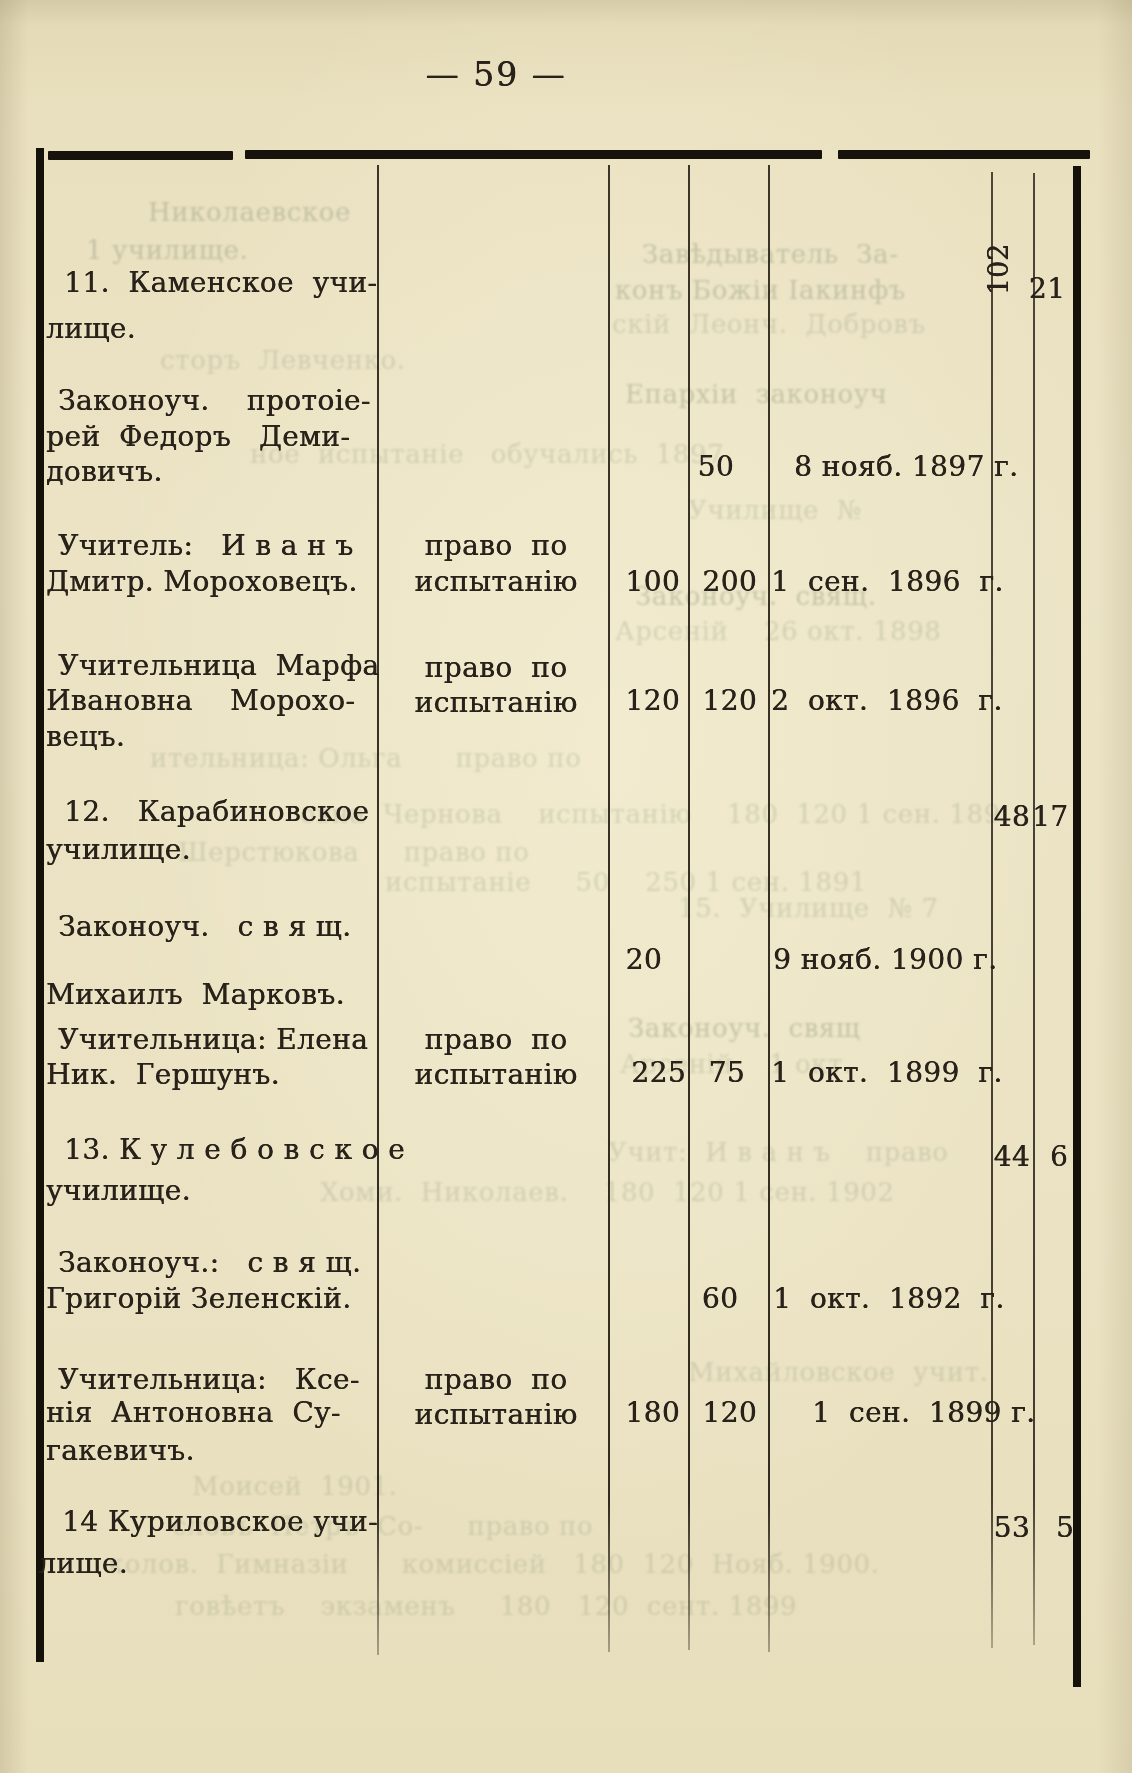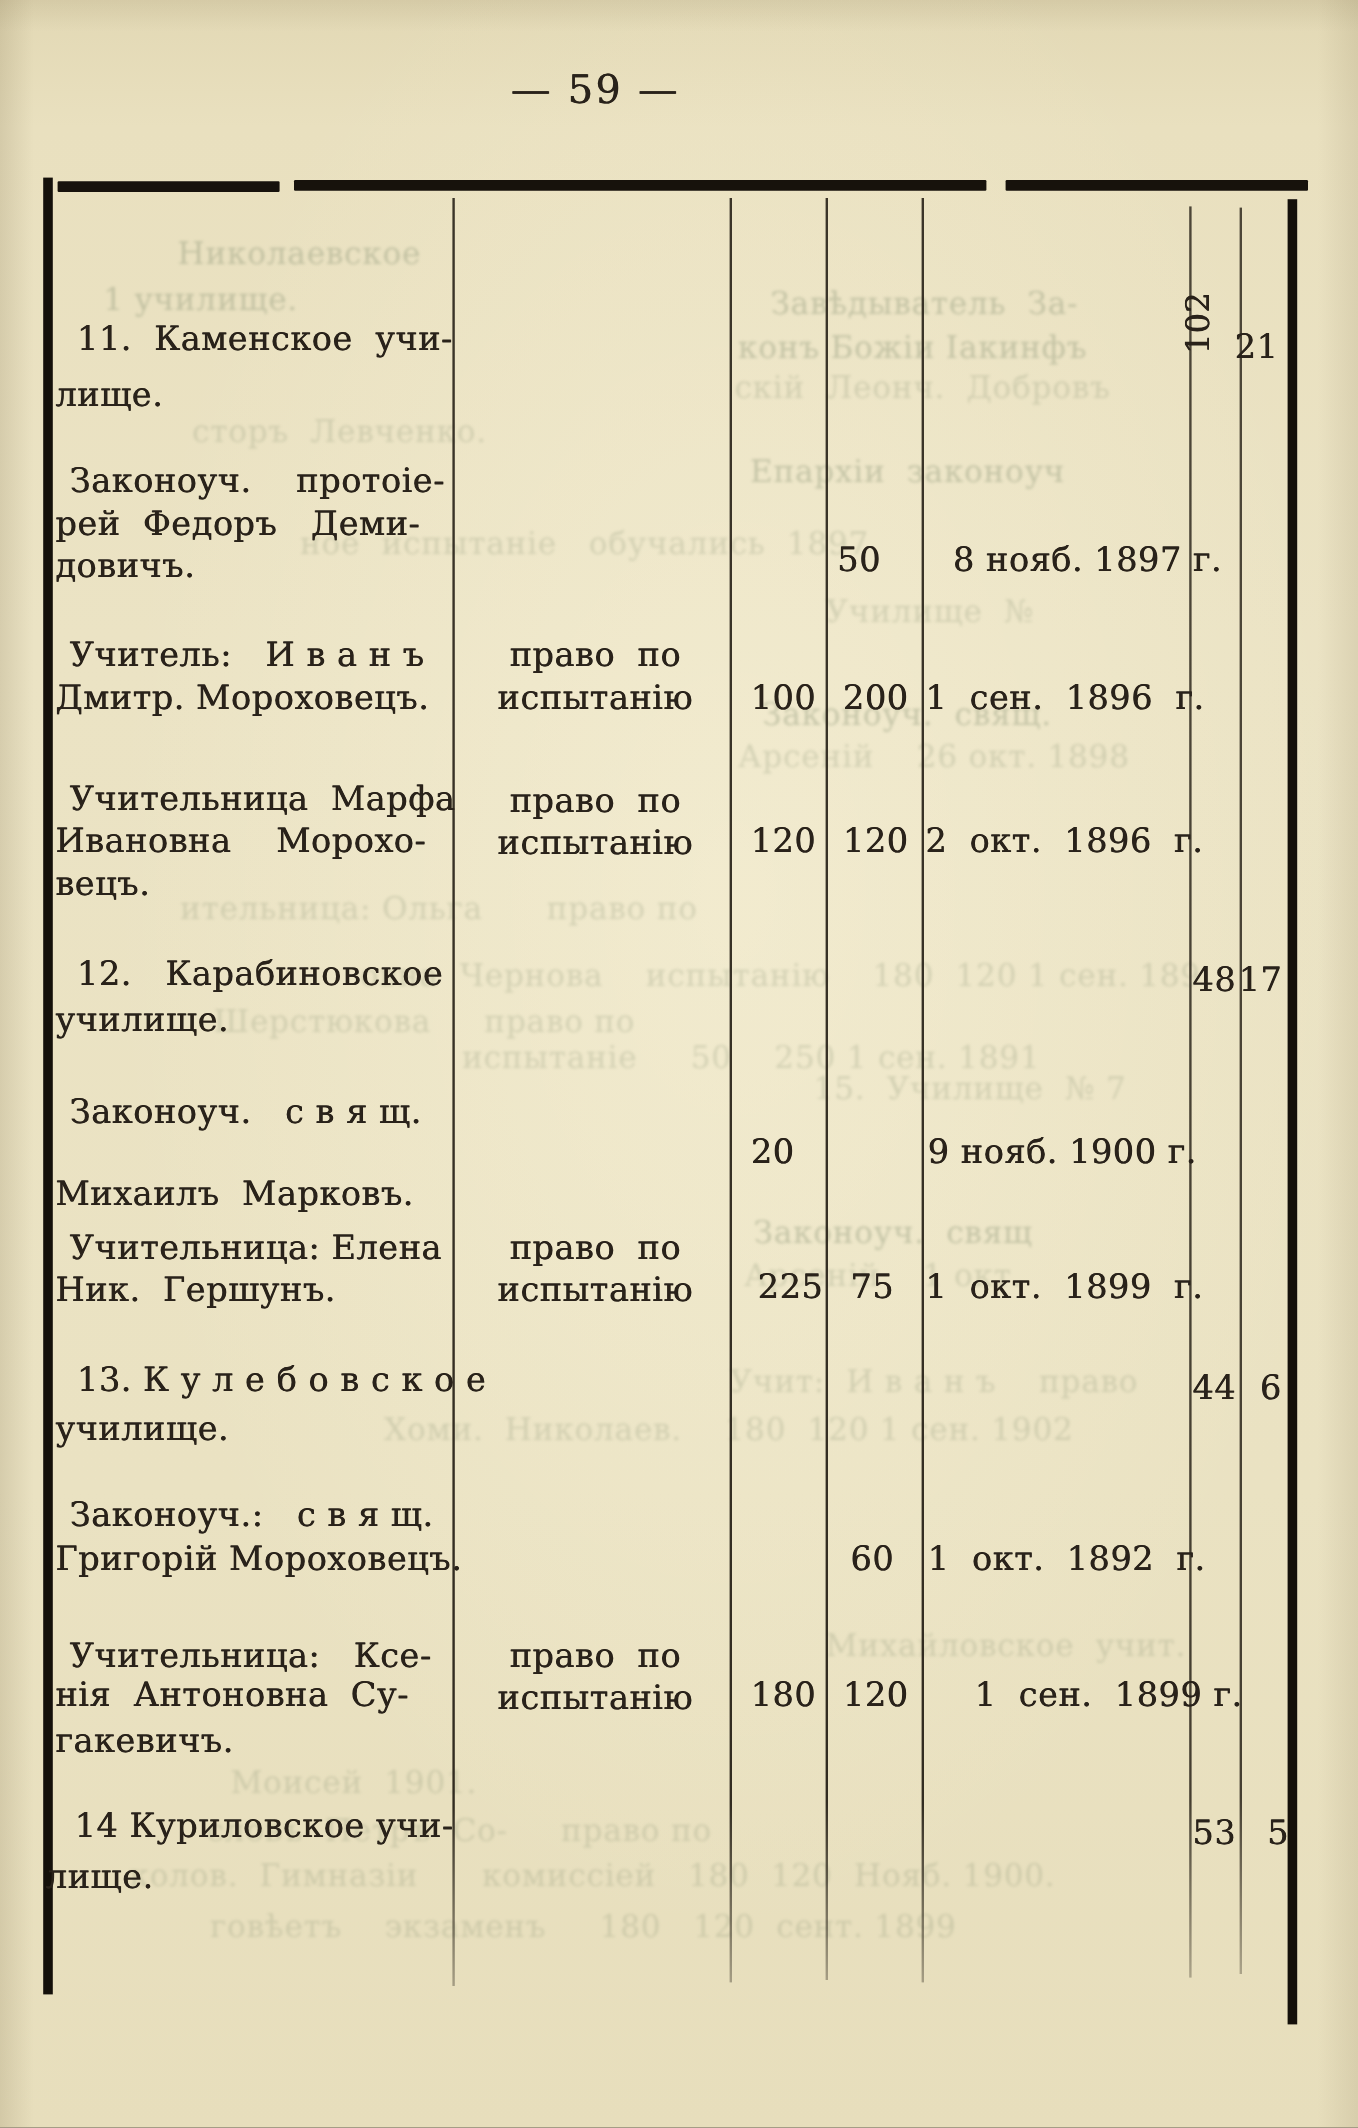--- a/index.html
+++ b/index.html
@@ -141,22 +141,22 @@
   <div class="t num right" style="left:624px;top:1056px;width:62px;">225</div>
   <div class="t num right" style="left:695px;top:1056px;width:50px;">75</div>
   <div class="t" style="left:771px;top:1056px;">1  окт.  1899  г.</div>
 
   <div class="t" style="left:64px;top:1133px;">13. К у л е б о в с к о е</div>
   <div class="t" style="left:46px;top:1174px;">училище.</div>
   <div class="t num right" style="left:986px;top:1140px;width:44px;">44</div>
   <div class="t num center" style="left:1042px;top:1140px;width:34px;">6</div>
 
   <div class="t" style="left:58px;top:1246px;">Законоуч.:   с в я щ.</div>
-  <div class="t" style="left:46px;top:1282px;">Григорій Мороховецъ.</div>
-  <div class="t num right" style="left:695px;top:1282px;width:50px;">60</div>
+  <div class="t" style="left:46px;top:1282px;">Григорій Зеленскій.</div>
+  <div class="t num right" style="left:695px;top:1282px;width:50px;text-align:center;">60</div>
   <div class="t" style="left:773px;top:1282px;">1  окт.  1892  г.</div>
 
   <div class="t" style="left:58px;top:1363px;">Учительница:   Ксе-</div>
   <div class="t" style="left:46px;top:1396px;">нія  Антоновна  Су-</div>
   <div class="t" style="left:46px;top:1434px;">гакевичъ.</div>
   <div class="t center" style="left:400px;top:1363px;width:192px;">право  по</div>
   <div class="t center" style="left:400px;top:1398px;width:192px;">испытанію</div>
   <div class="t num right" style="left:618px;top:1396px;width:62px;">180</div>
   <div class="t num right" style="left:695px;top:1396px;width:62px;">120</div>
   <div class="t" style="left:812px;top:1396px;">1  сен.  1899 г.</div>

